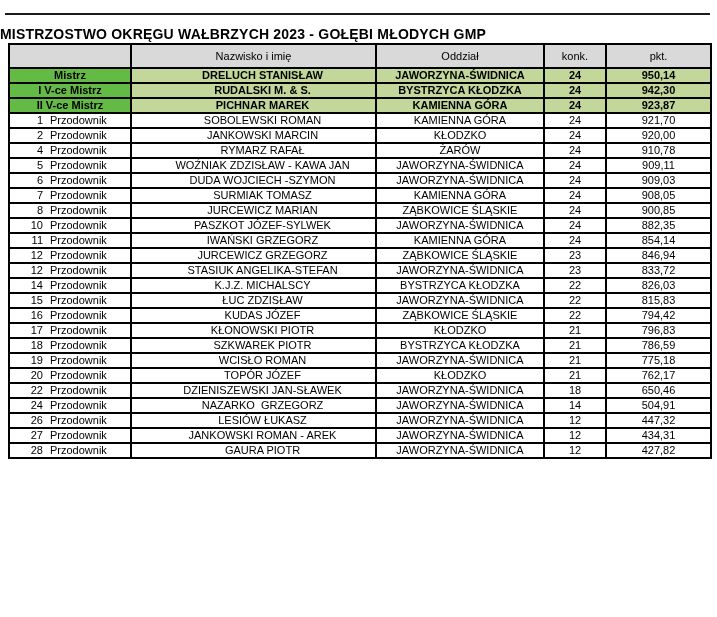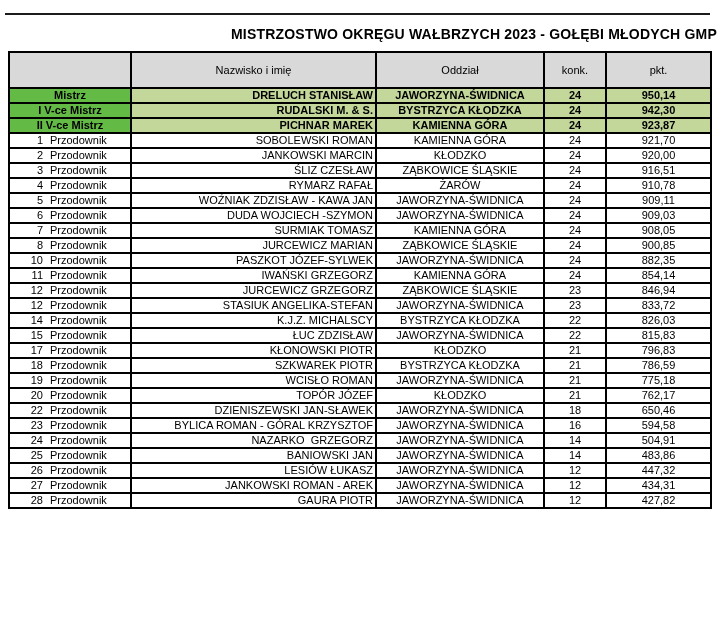--- a/index.html
+++ b/index.html
@@ -9,40 +9,40 @@
     --border:#000000;
   }
   *{box-sizing:border-box;}
   html,body{margin:0;padding:0;}
   body{
     width:717px;height:617px;background:#ffffff;color:#000;
     font-family:"Liberation Sans",sans-serif;overflow:hidden;
   }
   .top-rule{height:2px;background:#1b1b1b;margin:13px 7px 0 5px;}
   .title{
-    font-size:14px;font-weight:bold;text-align:right;
-    margin:11px 0 9px 0;letter-spacing:0.2px;
+    font-size:14px;font-weight:bold;text-align:left;
+    margin:11px 0 1px 0;letter-spacing:0.2px;
   }
   table{
     border-collapse:collapse;table-layout:fixed;
     margin-left:8px;width:702px;
   }
   th,td{
     border:2px solid var(--border);
     overflow:hidden;white-space:nowrap;
     font-size:11px;line-height:13px;
   }
   thead th{
     background:var(--header-gray);
-    height:36px;font-weight:normal;text-align:center;padding:0 2px;
+    height:24px;font-weight:normal;text-align:center;padding:0 2px;
   }
   tbody td{height:14.6px;padding:0 2px;}
   td.rank{text-align:left;padding-left:12px;}
   td.rank .pos{display:inline-block;min-width:21px;text-align:right;margin-right:7px;}
-  td.name{text-align:right;padding-left:20px;white-space:pre;}
+  td.name{text-align:center;padding-left:20px;white-space:pre;}
   td.branch,td.konk,td.pkt{text-align:center;}
   tr.champ td{background:var(--row-green);font-weight:bold;}
   tr.champ td.rank{background:var(--champ-green);text-align:center;padding-left:2px;}
 </style>
 </head>
 <body>
 
 <div class="page">
   <div class="top-rule"></div>
   <h1 class="title">MISTRZOSTWO OKRĘGU WAŁBRZYCH 2023 - GOŁĘBI MŁODYCH GMP</h1>
@@ -102,29 +102,20 @@
   <tr>
     <td class="rank">
       <span class="pos">2</span><span class="job">Przodownik</span>
     </td>
     <td class="name">JANKOWSKI MARCIN</td>
     <td class="branch">KŁODZKO</td>
     <td class="konk">24</td>
     <td class="pkt">920,00</td>
   </tr>
 
-  <tr>
-    <td class="rank">
-      <span class="pos">3</span><span class="job">Przodownik</span>
-    </td>
-    <td class="name">ŚLIZ CZESŁAW</td>
-    <td class="branch">ZĄBKOWICE ŚLĄSKIE</td>
-    <td class="konk">24</td>
-    <td class="pkt">916,51</td>
-  </tr>
 
   <tr>
     <td class="rank">
       <span class="pos">4</span><span class="job">Przodownik</span>
     </td>
     <td class="name">RYMARZ RAFAŁ</td>
     <td class="branch">ŻARÓW</td>
     <td class="konk">24</td>
     <td class="pkt">910,78</td>
   </tr>
@@ -223,20 +214,29 @@
   <tr>
     <td class="rank">
       <span class="pos">15</span><span class="job">Przodownik</span>
     </td>
     <td class="name">ŁUC ZDZISŁAW</td>
     <td class="branch">JAWORZYNA-ŚWIDNICA</td>
     <td class="konk">22</td>
     <td class="pkt">815,83</td>
   </tr>
 
+  <tr>
+    <td class="rank">
+      <span class="pos">16</span><span class="job">Przodownik</span>
+    </td>
+    <td class="name">KUDAS JÓZEF</td>
+    <td class="branch">ZĄBKOWICE ŚLĄSKIE</td>
+    <td class="konk">22</td>
+    <td class="pkt">794,42</td>
+  </tr>
 
   <tr>
     <td class="rank">
       <span class="pos">17</span><span class="job">Przodownik</span>
     </td>
     <td class="name">KŁONOWSKI PIOTR</td>
     <td class="branch">KŁODZKO</td>
     <td class="konk">21</td>
     <td class="pkt">796,83</td>
   </tr>
@@ -275,49 +275,31 @@
   <tr>
     <td class="rank">
       <span class="pos">22</span><span class="job">Przodownik</span>
     </td>
     <td class="name">DZIENISZEWSKI JAN-SŁAWEK</td>
     <td class="branch">JAWORZYNA-ŚWIDNICA</td>
     <td class="konk">18</td>
     <td class="pkt">650,46</td>
   </tr>
 
-  <tr>
-    <td class="rank">
-      <span class="pos">23</span><span class="job">Przodownik</span>
-    </td>
-    <td class="name">BYLICA ROMAN - GÓRAL KRZYSZTOF</td>
-    <td class="branch">JAWORZYNA-ŚWIDNICA</td>
-    <td class="konk">16</td>
-    <td class="pkt">594,58</td>
-  </tr>
 
   <tr>
     <td class="rank">
       <span class="pos">24</span><span class="job">Przodownik</span>
     </td>
     <td class="name">NAZARKO  GRZEGORZ</td>
     <td class="branch">JAWORZYNA-ŚWIDNICA</td>
     <td class="konk">14</td>
     <td class="pkt">504,91</td>
   </tr>
 
-  <tr>
-    <td class="rank">
-      <span class="pos">25</span><span class="job">Przodownik</span>
-    </td>
-    <td class="name">BANIOWSKI JAN</td>
-    <td class="branch">JAWORZYNA-ŚWIDNICA</td>
-    <td class="konk">14</td>
-    <td class="pkt">483,86</td>
-  </tr>
 
   <tr>
     <td class="rank">
       <span class="pos">26</span><span class="job">Przodownik</span>
     </td>
     <td class="name">LESIÓW ŁUKASZ</td>
     <td class="branch">JAWORZYNA-ŚWIDNICA</td>
     <td class="konk">12</td>
     <td class="pkt">447,32</td>
   </tr>

